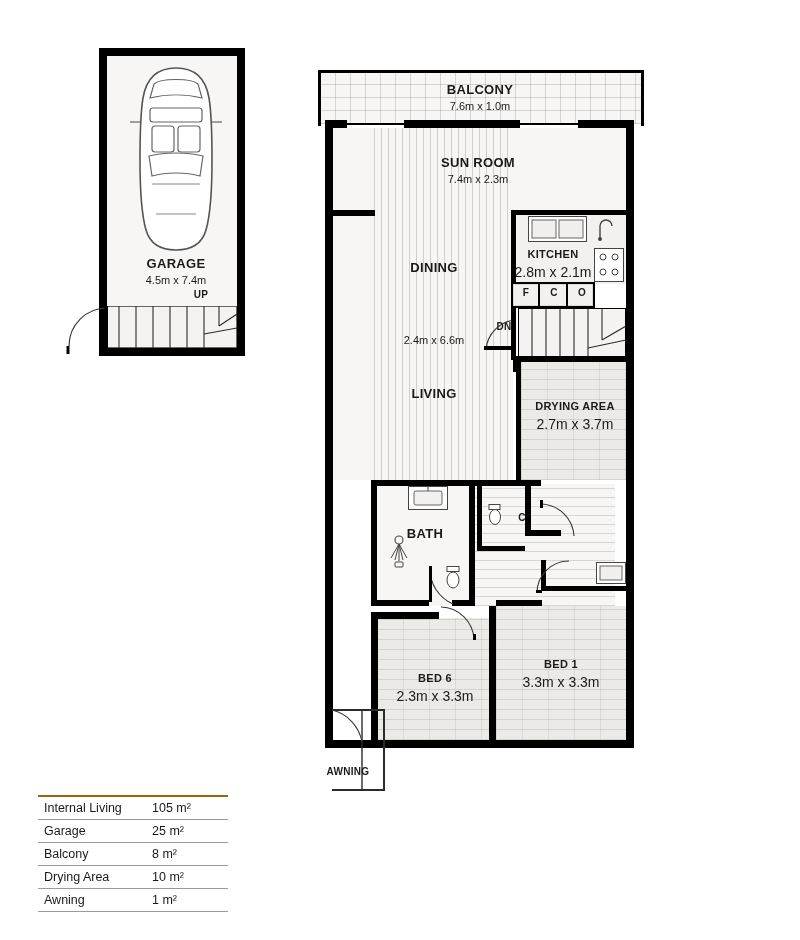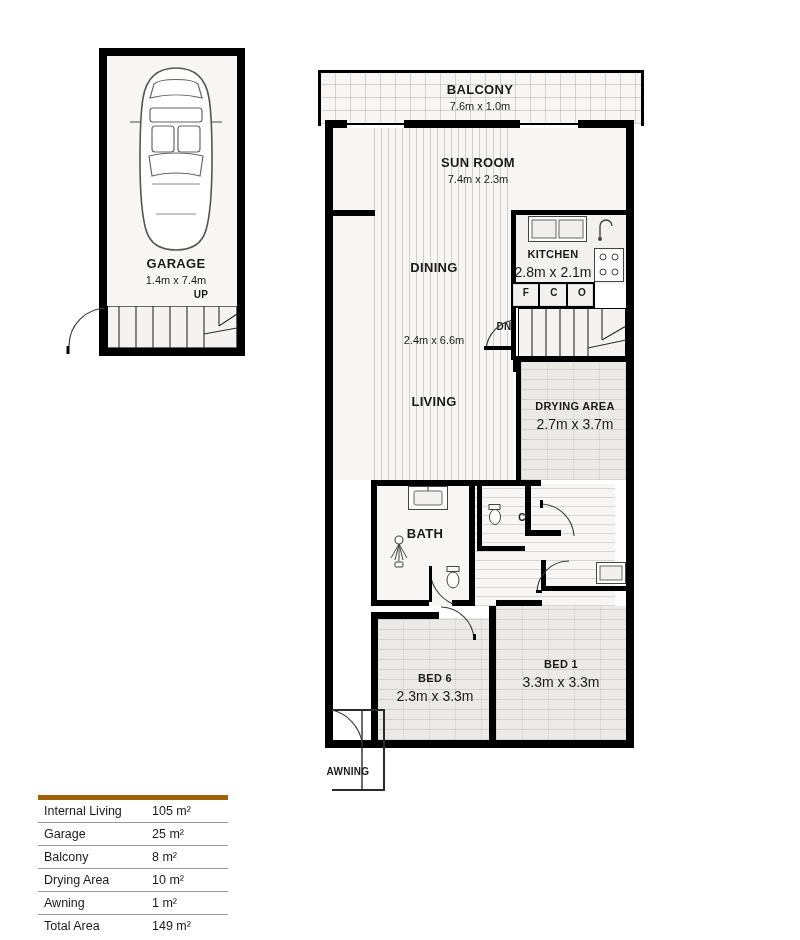--- a/index.html
+++ b/index.html
@@ -78,21 +78,21 @@
       repeating-linear-gradient(0deg, rgba(0,0,0,.10) 0 1px, rgba(0,0,0,0) 1px 10px),
       repeating-linear-gradient(90deg, rgba(0,0,0,.07) 0 1px, rgba(0,0,0,0) 1px 26px);
   }
 
   
   .area-table {
     position: absolute;
     left: 38px;
     top: 795px;
     width: 190px;
-    border-top: 5px solid #a16207;
+    border-top: 2px solid #a16207;
     font-size: 12.5px;
   }
   .area-row {
     display: flex;
     border-bottom: 1px solid #9a9a9a;
     height: 22px;
     align-items: center;
   }
   .area-row .k {
     width: 108px;
@@ -129,21 +129,21 @@
       <rect x="62" y="62" width="22" height="26" rx="3" fill="#ffffff" stroke="#666" stroke-width="1.2"></rect>
       <path d="M33 92 C48 88 72 88 87 92 L84 112 C70 108 50 108 36 112 Z" fill="#ffffff" stroke="#666" stroke-width="1.2"></path>
       <line x1="24" y1="58" x2="14" y2="58" stroke="#666" stroke-width="1.2"></line>
       <line x1="96" y1="58" x2="106" y2="58" stroke="#666" stroke-width="1.2"></line>
       <line x1="36" y1="120" x2="84" y2="120" stroke="#888" stroke-width="1"></line>
       <line x1="40" y1="150" x2="80" y2="150" stroke="#888" stroke-width="1"></line>
     </svg>
 
     <div class="label" style="left:107px; top:256px; width:138px;">
       <span class="name">GARAGE</span>
-      <span class="dim">1.4m x 7.4m</span>
+      <span class="dim">4.5m x 7.4m</span>
     </div>
 
     <div class="room-fill" style="left:107px; top:306px; width:130px; height:42px;"></div>
     <svg class="svg-abs" style="left:107px; top:306px;" width="130" height="42" viewBox="0 0 130 42">
       <rect x="0" y="0" width="130" height="42" fill="#f4f3f1" stroke="none"></rect>
       <g stroke="#2b2b2b" stroke-width="1.1">
         <line x1="12" y1="0" x2="12" y2="42"></line>
         <line x1="29" y1="0" x2="29" y2="42"></line>
         <line x1="46" y1="0" x2="46" y2="42"></line>
         <line x1="63" y1="0" x2="63" y2="42"></line>
@@ -199,21 +199,21 @@
     <div class="hatch-v" style="left:374px; top:128px; width:138px; height:352px;"></div>
 
     <div class="wall" style="left:333px; top:210px; width:42px; height:6px;"></div>
 
     <div class="label" style="left:378px; top:260px; width:112px;">
       <span class="name">DINING</span>
     </div>
     <div class="label" style="left:378px; top:332px; width:112px;">
       <span class="dim">2.4m x 6.6m</span>
     </div>
-    <div class="label" style="left:378px; top:394px; width:112px;text-align:center;">
+    <div class="label" style="left:378px; top:386px; width:112px;text-align:center;">
       <span class="name">LIVING</span>
     </div>
 
     <div class="room-fill" style="left:513px; top:212px; width:113px; height:72px;"></div>
 
     <div class="wall" style="left:513px; top:210px; width:113px; height:5px;"></div>
     <div class="wall" style="left:511px; top:210px; width:5px; height:76px;"></div>
 
     <svg class="svg-abs" style="left:528px; top:216px;" width="96" height="26" viewBox="0 0 96 26">
       <rect x="0.5" y="0.5" width="58" height="25" fill="#ffffff" stroke="#444" stroke-width="1"></rect>
@@ -411,19 +411,15 @@
       <span class="v">8 m²</span>
     </div>
     <div class="area-row">
       <span class="k">Drying Area</span>
       <span class="v">10 m²</span>
     </div>
     <div class="area-row">
       <span class="k">Awning</span>
       <span class="v">1 m²</span>
     </div>
-    <div class="area-row" style="border-bottom:none;">
-      <span class="k">Total Area</span>
-      <span class="v">149 m²</span>
-    </div>
   </div>
 
 </div>
 
 </body></html>

